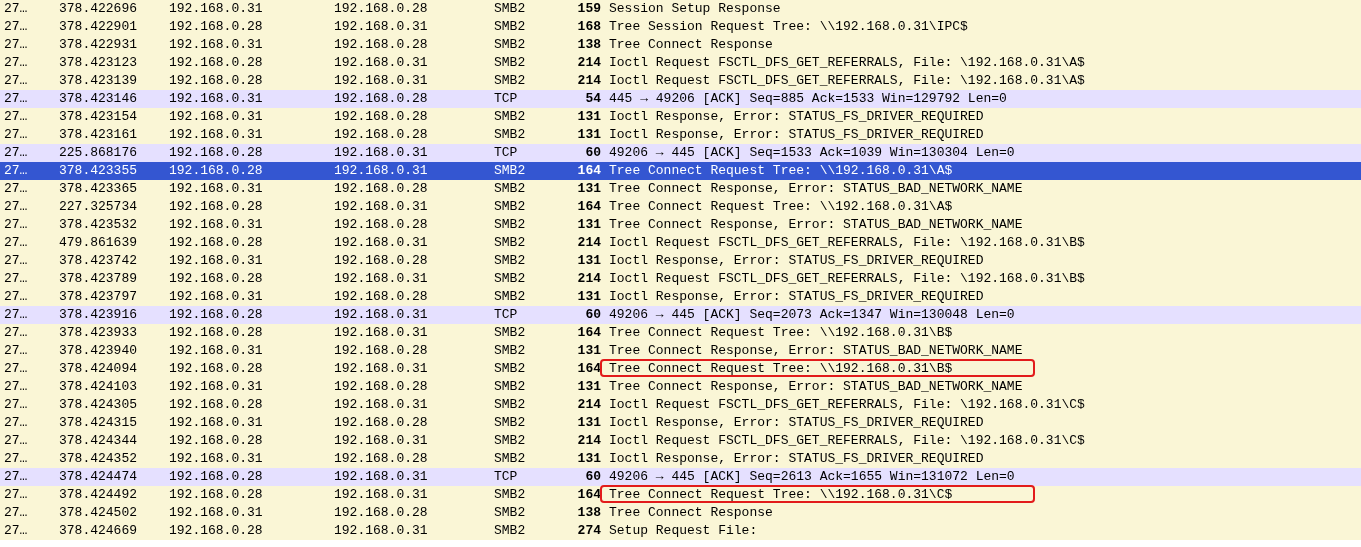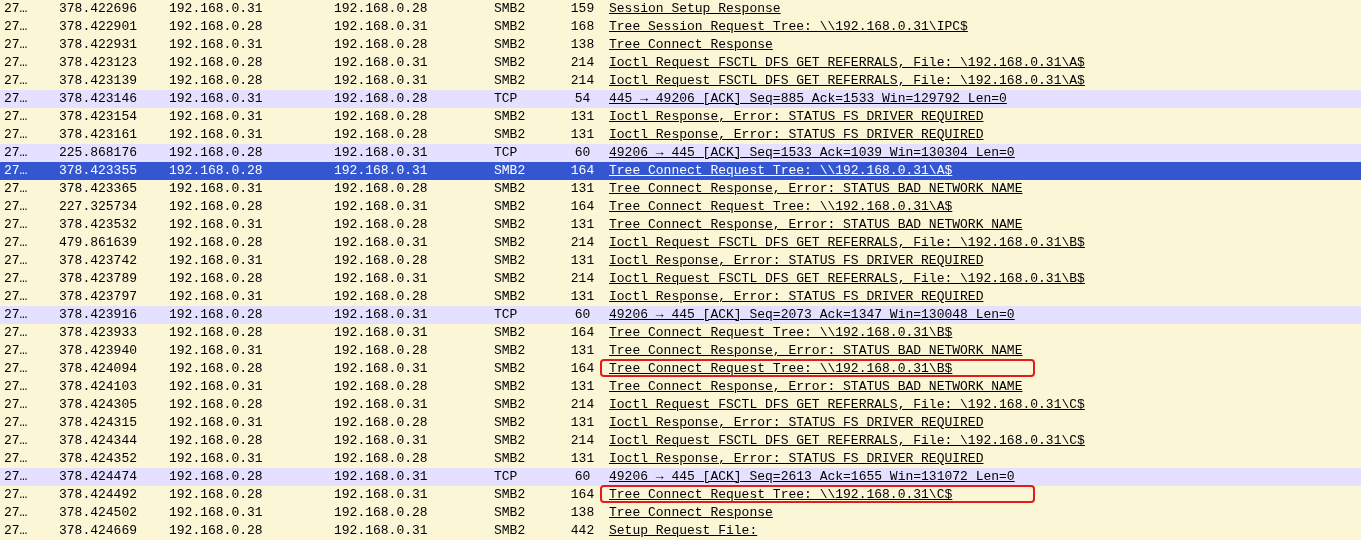--- a/index.html
+++ b/index.html
@@ -22,22 +22,22 @@
     overflow: hidden;
     padding: 0 4px;
     height: 18px;
     vertical-align: middle;
   }
   .col-no   { width: 55px; }
   .col-time { width: 110px; }
   .col-src  { width: 165px; }
   .col-dst  { width: 160px; }
   .col-proto{ width: 70px; }
-  .col-len  { width: 45px; text-align: center; padding-right: 8px; }
-  .col-info { width: auto; text-decoration: underline; }
+  .col-len  { width: 45px; text-align: right; padding-right: 8px; font-weight: bold; }
+  .col-info { width: auto; }
 
   tr.color-yellow { background: #faf6d6; }
   tr.color-blue   { background: #e5e0ff; }
   tr.color-selected { background: #3456d1; color: #fff; }
 
   
   .box-annot {
     position: absolute;
     border: 2px solid #e21b1b;
     border-radius: 4px;
@@ -320,20 +320,20 @@
           <td class="col-proto">SMB2</td>
           <td class="col-len">138</td>
           <td class="col-info">Tree Connect Response</td>
         </tr>
         <tr class="color-yellow">
           <td class="col-no">27…</td>
           <td class="col-time">378.424669</td>
           <td class="col-src">192.168.0.28</td>
           <td class="col-dst">192.168.0.31</td>
           <td class="col-proto">SMB2</td>
-          <td class="col-len">442</td>
+          <td class="col-len">274</td>
           <td class="col-info">Setup Request File:</td>
         </tr>
       </tbody>
   </table>
 <div class="box-annot" style="top: 359px; left: 600px; width: 435px; height: 18px;"></div>
     <div class="box-annot" style="top: 485px; left: 600px; width: 435px; height: 18px;"></div>
   </div>
 
 </body></html>

